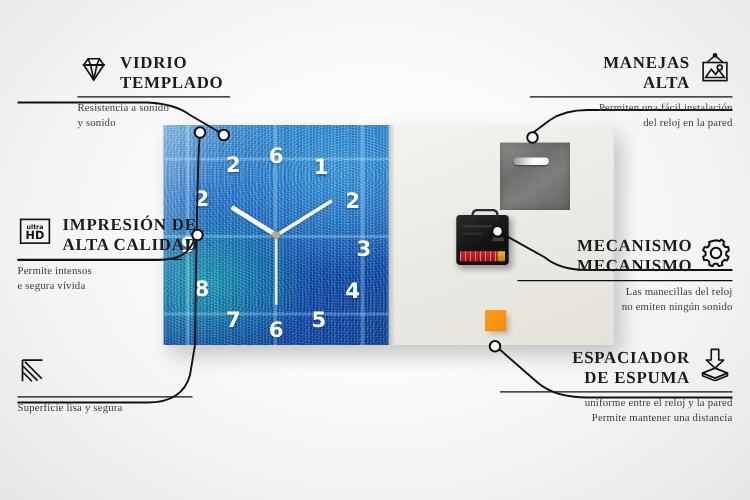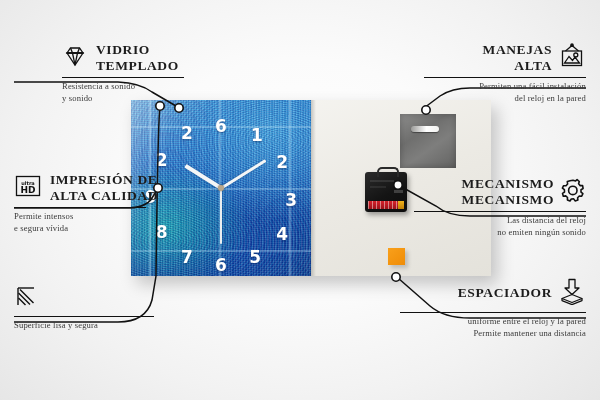--- a/index.html
+++ b/index.html
@@ -329,42 +329,43 @@
           <path d="M6.5 20 L11 13.5 L14.5 17.5 L17 14 L21.5 20 Z" fill="none"></path>
           <circle cx="17.8" cy="12" r="2"></circle>
         </svg>
       </span>
     </div>
     <div class="rule" style="width:162px; margin-left:auto;"></div>
     <div class="c-desc">Permiten una fácil instalación</div>
     <div class="c-desc">del reloj en la pared</div>
   </div>
 
-  <div class="callout right" style="right:14px; top:176px; width:178px;">
+  <div class="callout right" style="right:14px; top:189px; width:178px;">
     <div class="head-row rtl">
       <div>
         <div class="c-title">MECANISMO</div>
         <div class="c-title">MECANISMO</div>
       </div>
       <span class="ico">
         <svg width="26" height="26" viewBox="0 0 26 26" stroke="#111" stroke-width="1.6" fill="none" stroke-linejoin="round">
           <path d="M13 3.2 L15.6 3.9 L17.1 2.6 L19.3 4.5 L18.6 6.8 L20.2 8.6 L22.6 8.6 L23.1 11.5 L21 12.7 L21 15.1 L22.9 16.6 L21.7 19.2 L19.3 19 L17.6 20.7 L17.9 23.1 L15.1 23.9 L13.7 21.9 L11.3 22 L10 24 L7.4 22.9 L7.5 20.5 L5.7 18.9 L3.3 19.2 L2.5 16.4 L4.5 15.1 L4.4 12.7 L2.4 11.2 L3.6 8.7 L6 8.8 L7.6 7 L7.3 4.6 L10.1 3.8 Z"></path>
           <circle cx="12.8" cy="13.4" r="4.2"></circle>
         </svg>
       </span>
     </div>
     <div class="rule" style="width:172px; margin-left:auto;"></div>
-    <div class="c-desc">Las distancia del reloj</div>
+    <div class="c-desc">Las manecillas del reloj</div>
     <div class="c-desc">no emiten ningún sonido</div>
   </div>
 
   <div class="callout right" style="right:14px; top:277px; width:190px;">
     <div class="head-row rtl">
       <div>
         <div class="c-title">ESPACIADOR</div>
+        <div class="c-title">DE ESPUMA</div>
       </div>
       <span class="ico">
         <svg width="28" height="28" viewBox="0 0 28 28" stroke="#111" stroke-width="1.3" fill="none" stroke-linejoin="round">
           <path d="M11 2.5 H17 V11 H21 L14 17.5 L7 11 H11 Z"></path>
           <path d="M14 17.5 L4 21.5 L14 25.5 L24 21.5 Z"></path>
           <path d="M4 21.5 V23.6 L14 27.6 L24 23.6 V21.5"></path>
         </svg>
       </span>
     </div>
     <div class="rule" style="width:186px; margin-left:auto;"></div>

